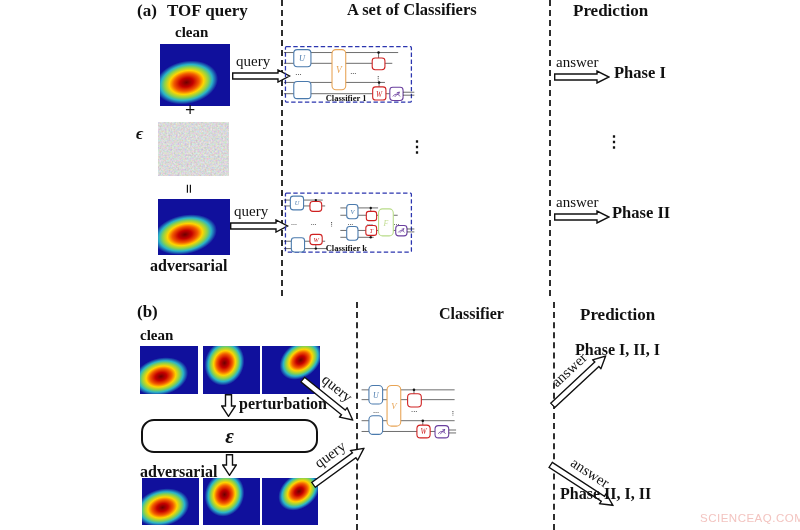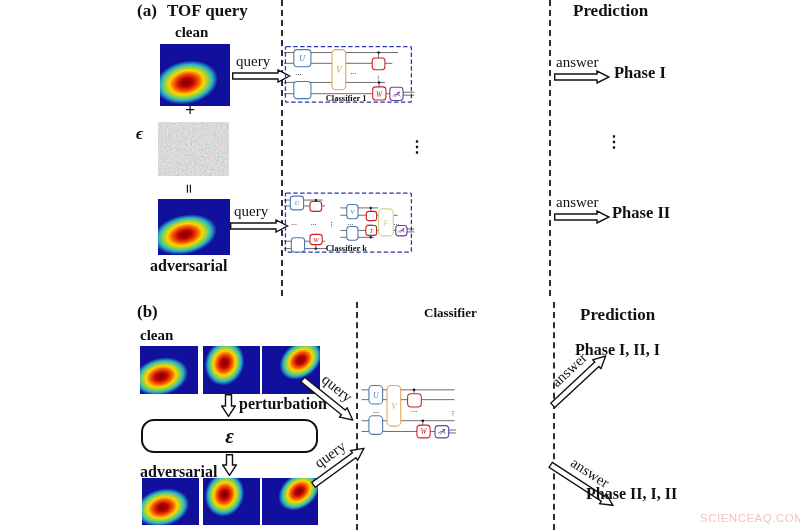--- a/index.html
+++ b/index.html
@@ -76,20 +76,21 @@
 
   <span class="t" style="left:236px;top:54px;font-size:15px">query</span>
   <svg style="position:absolute;left:232px;top:69px" width="59" height="14">
     <polygon class="arrowpoly" points="0.7,4 46,4 46,1 57.5,7 46,13 46,10 0.7,10"></polygon>
   </svg>
   <span class="t" style="left:234px;top:204px;font-size:15px">query</span>
   <svg style="position:absolute;left:230px;top:219px" width="59" height="14">
     <polygon class="arrowpoly" points="0.7,4 46,4 46,1 57.5,7 46,13 46,10 0.7,10"></polygon>
   </svg>
 
+  <span class="t b" style="left:347px;top:1px;font-size:16.5px">A set of Classifiers</span>
 
   <svg style="position:absolute;left:283px;top:18px" width="272" height="122" viewBox="283 18 555 140">
     <g transform="translate(0,0)">
       <rect class="dashbox" x="288" y="22" width="257" height="113" rx="2"></rect>
       <line class="wire" x1="285" y1="34" x2="518" y2="34"></line>
       <line class="wire" x1="285" y1="56" x2="506" y2="56"></line>
       <line class="wire" x1="285" y1="95" x2="491" y2="95"></line>
       <line class="wire" x1="285" y1="118" x2="528" y2="118"></line>
       <line class="wire" x1="478" y1="34" x2="478" y2="46"></line>
         <circle class="ctrl" cx="478" cy="34" r="2.6"></circle>
@@ -224,21 +225,21 @@
       <polygon class="arrowpoly" points="0.7,4 53,4 53,1 65,7 53,13 53,10 0.7,10"></polygon>
     </svg>
   </div>
   <div class="rotgrp" style="left:317px;top:462px;width:64px;transform:rotate(-36deg);transform-origin:0 100%">
     <span class="rottext">query</span>
     <svg width="64" height="14">
       <polygon class="arrowpoly" points="0.7,4 51,4 51,1 63,7 51,13 51,10 0.7,10"></polygon>
     </svg>
   </div>
 
-  <span class="t b" style="left:424px;top:306px;font-size:13px">Classifier</span>
+  <span class="t b" style="left:439px;top:306px;font-size:16px">Classifier</span>
   <svg style="position:absolute;left:360px;top:383px" width="200" height="118" viewBox="360 383 408 241">
     <line class="wire" x1="363" y1="397" x2="553" y2="397"></line>
     <line class="wire" x1="363" y1="417" x2="553" y2="417"></line>
     <line class="wire" x1="363" y1="460" x2="553" y2="460"></line>
     <line class="wire" x1="363" y1="482" x2="541" y2="482"></line>
     <line class="wire" x1="470" y1="397" x2="470" y2="406"></line>
       <circle class="ctrl" cx="470" cy="397" r="2.6"></circle>
     <line class="wire" x1="488" y1="460" x2="488" y2="470"></line>
       <circle class="ctrl" cx="488" cy="460" r="2.6"></circle>
     <rect class="gb" x="378" y="388" width="28" height="38" rx="8"></rect>
@@ -269,17 +270,17 @@
     <svg width="74" height="14">
       <polygon class="arrowpoly" points="0.7,4 61,4 61,1 73,7 61,13 61,10 0.7,10"></polygon>
     </svg>
   </div>
   <div class="rotgrp" style="left:562px;top:446px;width:76px;transform:rotate(33deg);transform-origin:0 0">
     <span class="rottext">answer</span>
     <svg width="76" height="14">
       <polygon class="arrowpoly" points="0.7,4 63,4 63,1 75,7 63,13 63,10 0.7,10"></polygon>
     </svg>
   </div>
-  <span class="t b" style="left:586px;top:486px;font-size:16px">Phase II, I, II</span>
+  <span class="t b" style="left:560px;top:486px;font-size:16px">Phase II, I, II</span>
 
   <span class="t wm" style="left:700px;top:512px;font-size:11.5px;color:#f3c4c0">SCIENCEAQ.COM</span>
 
 </div>
 
 </body></html>

